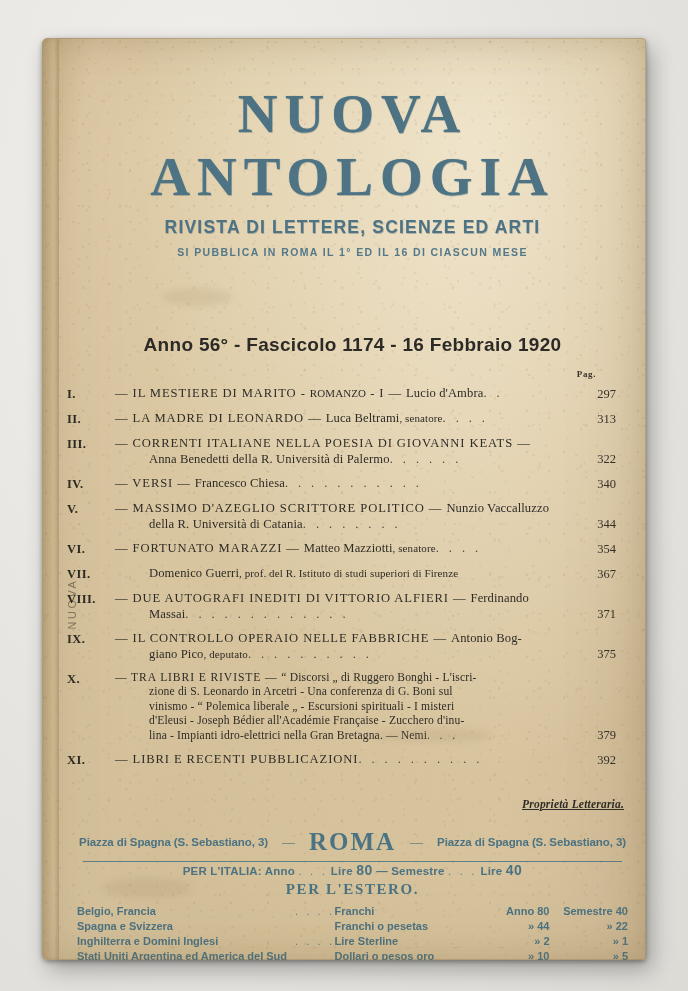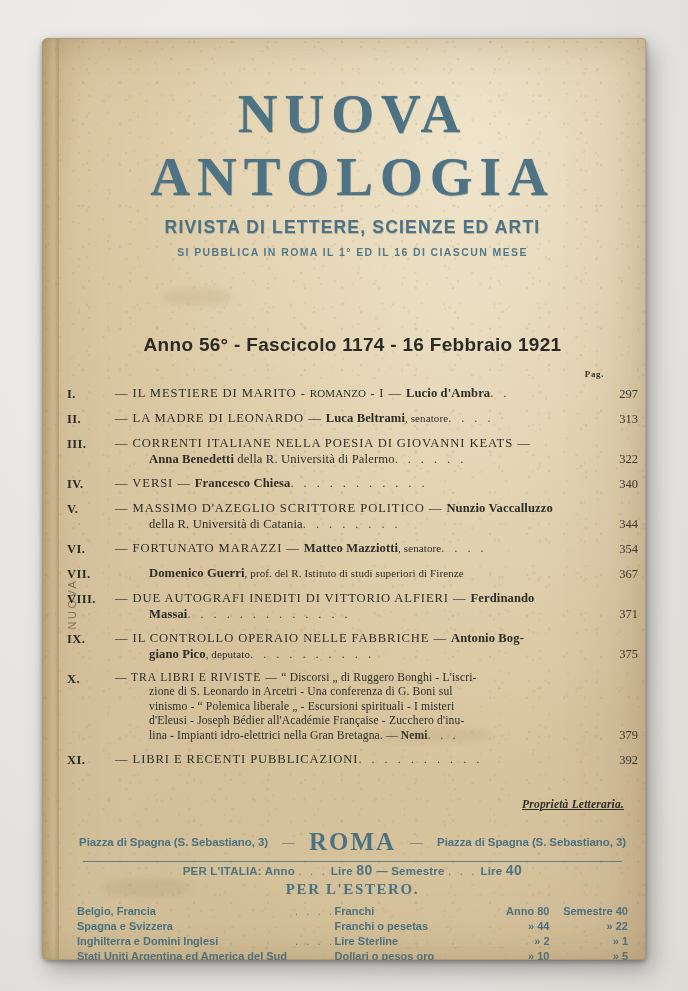--- a/index.html
+++ b/index.html
@@ -82,42 +82,42 @@
   }
 
   .issue{
     position:absolute;left:0;right:0;top:296px;text-align:center;
     font-family:"Liberation Sans", sans-serif;font-weight:700;
     font-size:19px;letter-spacing:.3px;color:#2c2a26;
   }
 
   
   .pag-head{
-    position:absolute;right:42px;top:331px;
+    position:absolute;right:50px;top:331px;
     font-family:"Liberation Serif", serif;font-weight:700;
     font-size:9px;letter-spacing:.6px;color:#3a352c;
   }
   .toc{position:absolute;left:0;right:0;top:348px;}
   .row{position:relative;display:flex;align-items:flex-start;margin-bottom:9px;}
   .rn{
     width:48px;flex:0 0 48px;text-align:left;padding-left:8px;
     font-size:12.5px;font-weight:700;color:#2b2925;
     font-family:"Liberation Serif", serif;letter-spacing:.4px;
     padding-top:1px;
   }
   .body{flex:1;padding-right:10px;min-width:0;}
   .pg{
-    width:44px;flex:0 0 44px;text-align:right;padding-right:8px;
+    width:44px;flex:0 0 44px;text-align:right;padding-right:30px;
     font-size:12.5px;color:#34312b;font-family:"Liberation Serif", serif;
     align-self:flex-end;
   }
   .line{font-size:12.6px;line-height:15.5px;color:#2e2c27;
     font-family:"Liberation Serif", serif;letter-spacing:.15px;}
   .caps{letter-spacing:.9px;}
-  .auth{font-weight:700;letter-spacing:.1px;margin-top:32px;}
+  .auth{font-weight:400;letter-spacing:.1px;margin-top:32px;}
   .small{font-size:11px;letter-spacing:.1px;}
   .ital{font-style:italic;}
   .dots{letter-spacing:3.4px;color:#4a473f;}
   .indent{padding-left:34px;}
   .xbody .line{font-size:11.6px;line-height:14.4px;}
 
   .propr{
     position:absolute;right:22px;top:760px;
     font-family:"Liberation Serif", serif;font-style:italic;font-weight:700;
     font-size:11.5px;color:#2f2d28;letter-spacing:.2px;text-decoration:underline;
@@ -169,21 +169,21 @@
 
     <div class="sheet">
 
       <div class="masthead">
         <div class="title1">NUOVA</div>
         <div class="title2">ANTOLOGIA</div>
         <div class="subtitle">RIVISTA DI LETTERE, SCIENZE ED ARTI</div>
         <div class="subtitle2">SI PUBBLICA IN ROMA IL 1° ED IL 16 DI CIASCUN MESE</div>
       </div>
 
-      <div class="issue">Anno 56° - Fascicolo 1174 - 16 Febbraio 1921</div>
+      <div class="issue">Anno 56° - Fascicolo 1174 - 16 Febbraio 1920</div>
 
       <div class="pag-head">Pag.</div>
 
       <div class="toc">
 
         <div class="row">
           <div class="rn">I.</div>
           <div class="body">
             <div class="line"><span class="caps">— IL MESTIERE DI MARITO - </span><span class="small">ROMANZO</span><span class="caps"> - I — </span><span class="auth">Lucio d'Ambra</span><span class="dots">.  .</span></div>
           </div>

